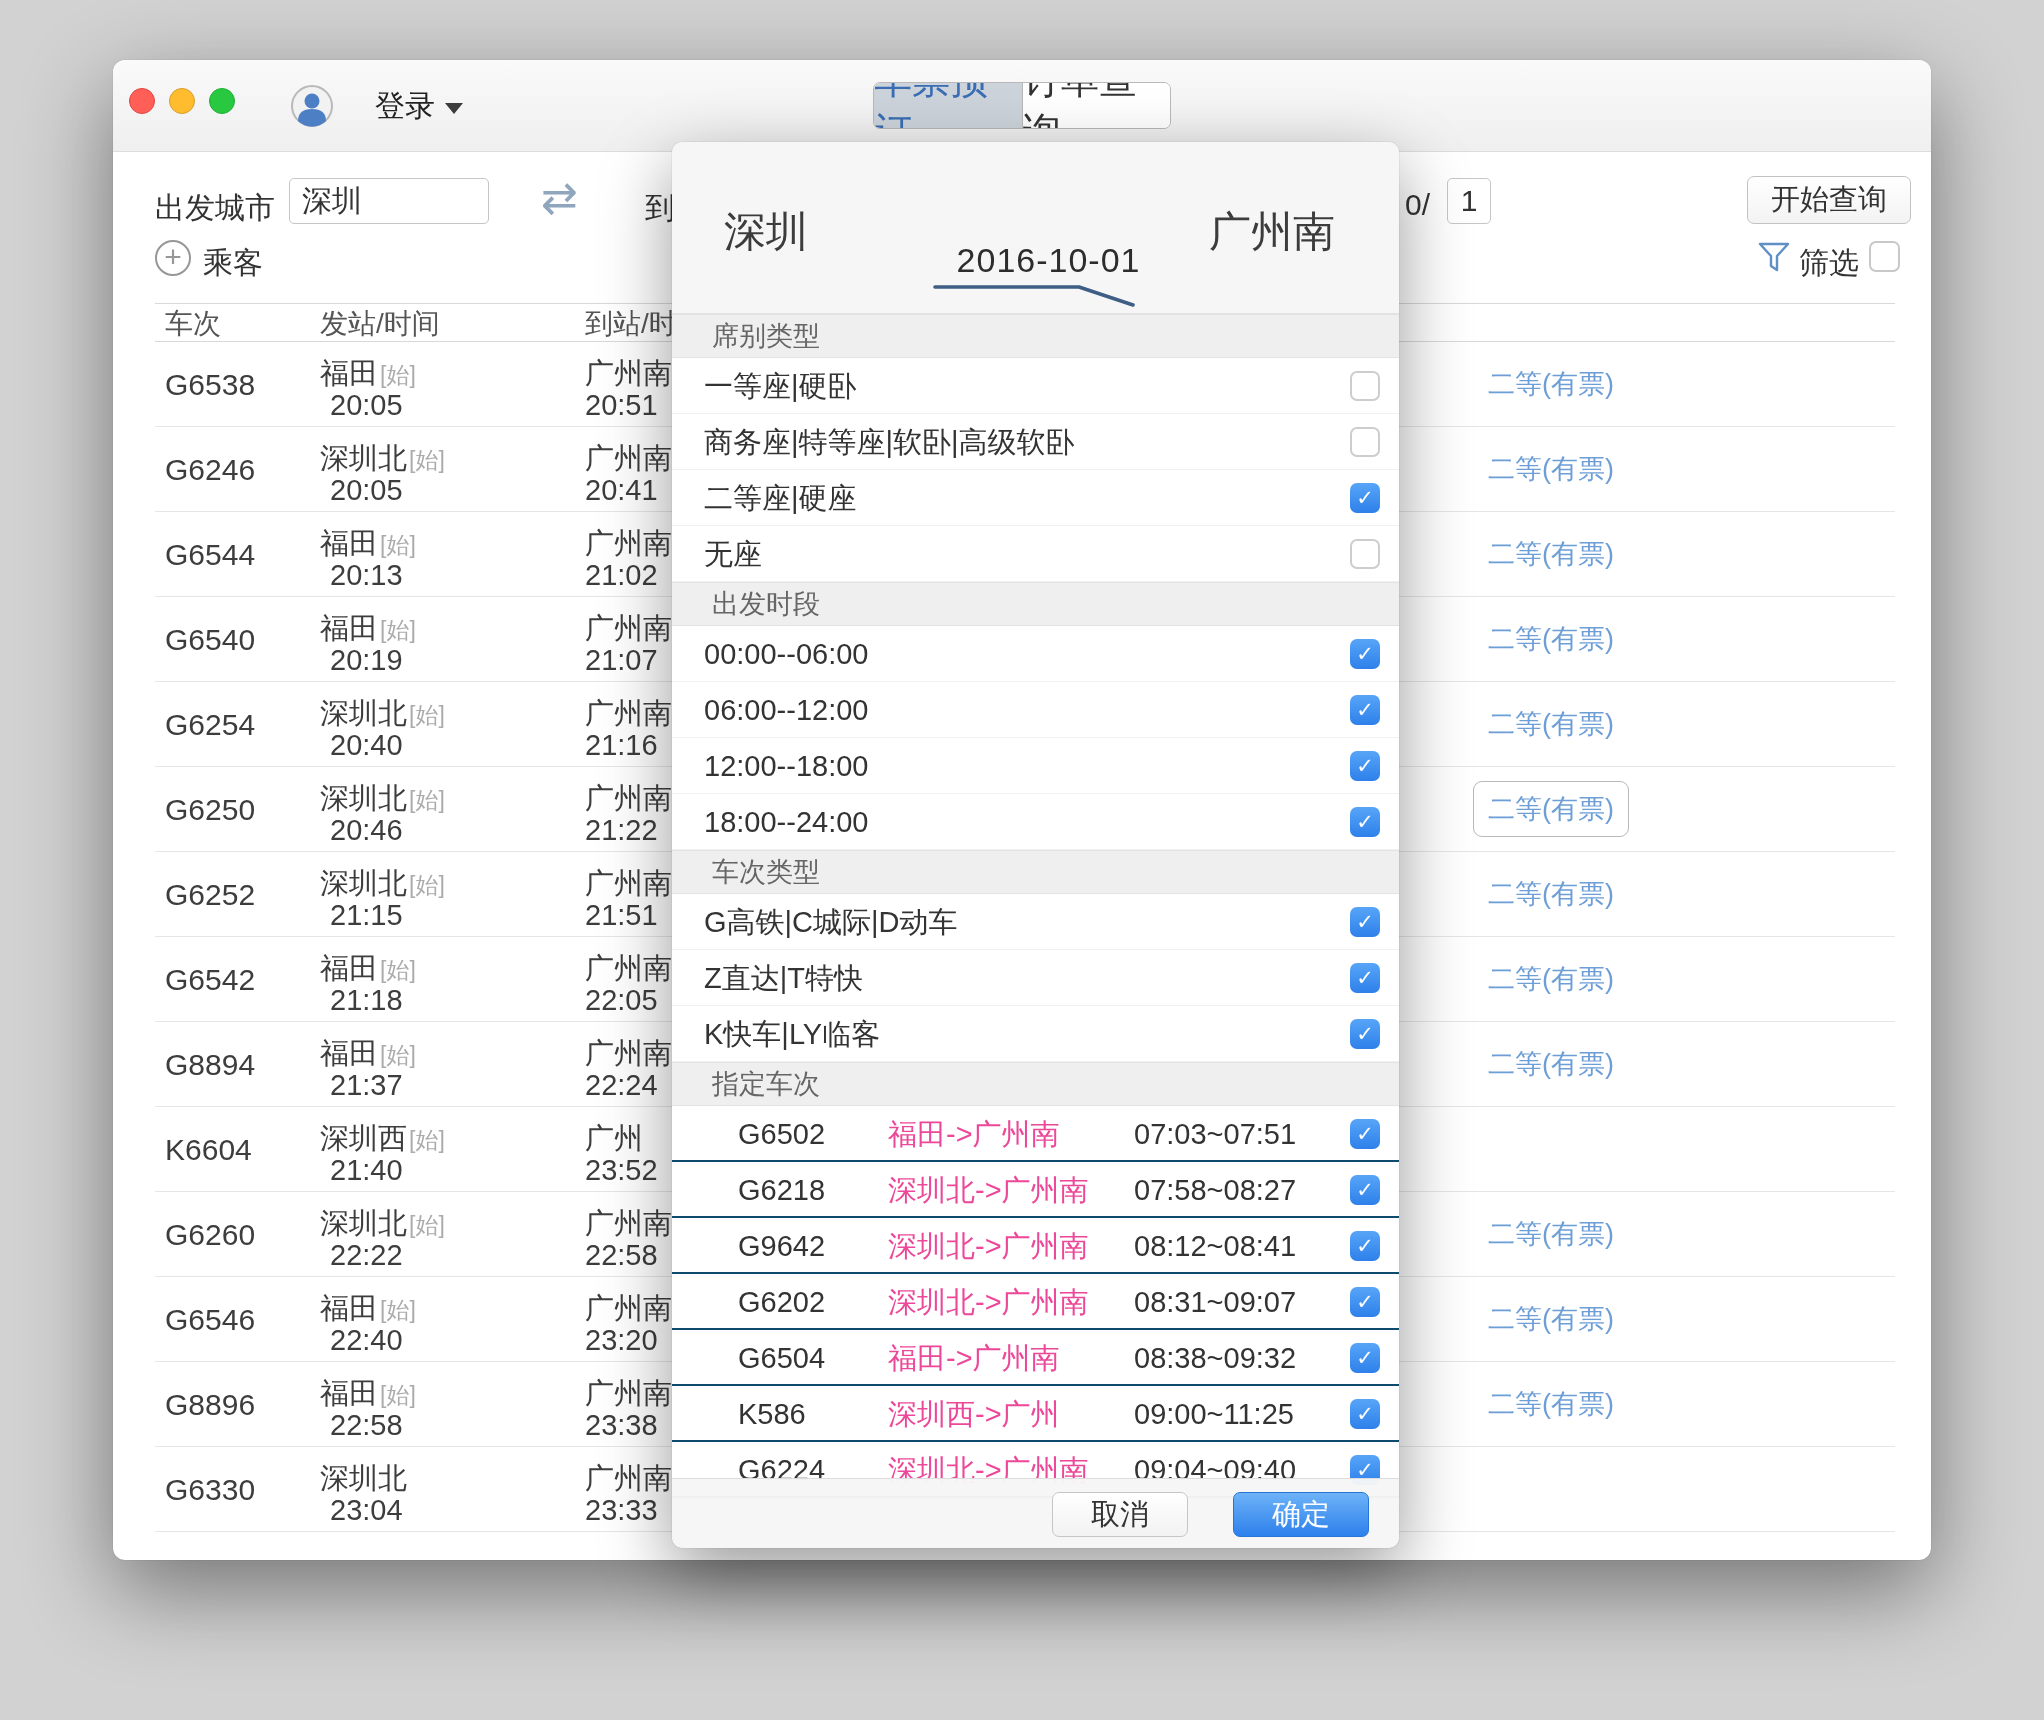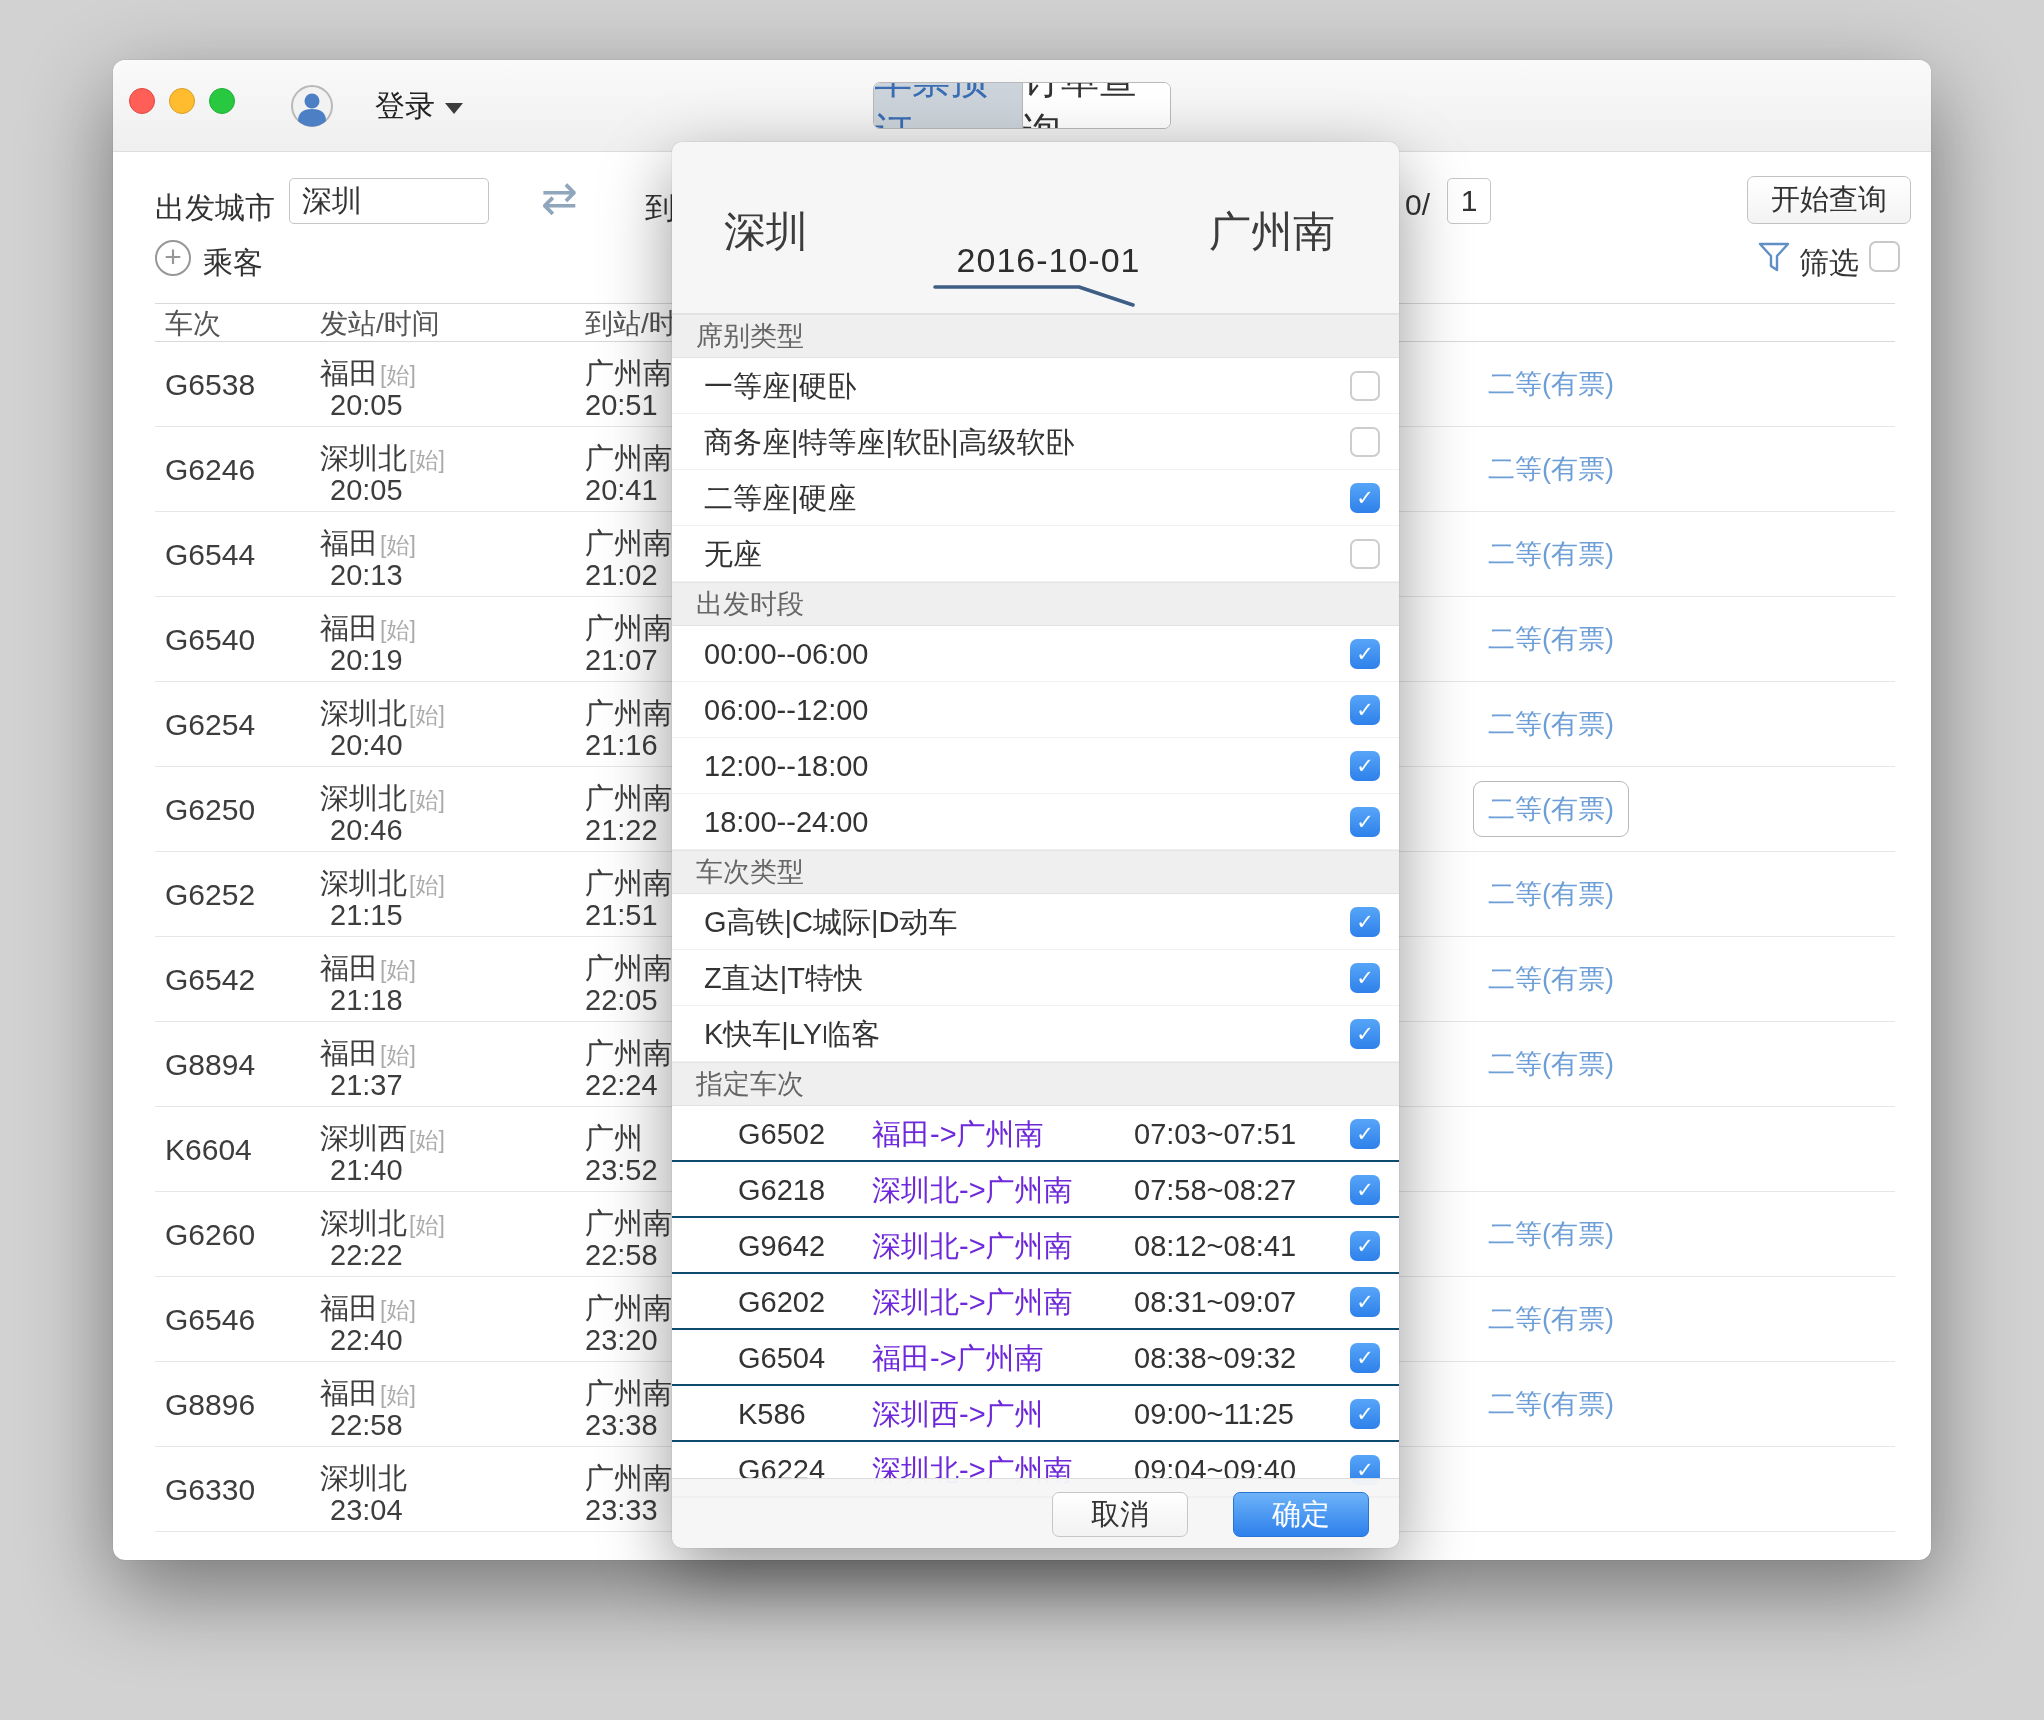--- a/index.html
+++ b/index.html
@@ -93,32 +93,32 @@
     box-shadow:0 24px 70px rgba(0,0,0,0.40), 0 0 1px rgba(0,0,0,0.4);
   }
   .pop-header { position:relative; height:172px; background:#f6f6f7; border-bottom:1px solid #e2e2e2; }
   .pop-from  { position:absolute; left:52px; top:62px; font-size:42px; color:#3c3c3c; }
   .pop-to    { position:absolute; right:64px; top:62px; font-size:42px; color:#3c3c3c; }
   .pop-date-wrap { position:absolute; left:50%; top:64px; transform:translateX(-50%); text-align:right;margin-top:35px; }
   .pop-date { font-size:34px; color:#2d2d2d; letter-spacing:1px; }
   .date-swoosh { display:block; margin-top:2px; }
   .sec-bar {
     height:44px; background:#efeff0; border-top:1px solid #e3e3e3; border-bottom:1px solid #e3e3e3;
-    font-size:27px; color:#666; line-height:42px; padding-left:24px;
+    font-size:27px; color:#666; line-height:42px; padding-left:40px;
   }
   .opt-row { position:relative; height:56px; border-bottom:1px solid #f1f1f1; }
   .opt-label { position:absolute; left:32px; line-height:56px; font-size:29px; color:#333; }
   .cb { width:30px; height:30px; border-radius:7px; display:flex; align-items:center; justify-content:center; }
   .opt-row .cb, .train-row .cb { position:absolute; right:19px; top:13px; }
   .cb.off { background:#fff; border:2px solid #cdcdcd; }
   .cb.on  { background:linear-gradient(#57a5f8,#2e80ea); }
   .cb.on::after { content:"✓"; color:#fff; font-size:21px; font-weight:bold; }
   .train-row { position:relative; height:56px; border-bottom:2px solid #0c4a6e; }
   .tr-no    { position:absolute; left:66px;  line-height:56px; font-size:29px; color:#333; }
-  .tr-route { position:absolute; left:200px; line-height:56px; font-size:29px; color:#6d28d9; }
+  .tr-route { position:absolute; left:216px; line-height:56px; font-size:29px; color:#ec4899; }
   .tr-time  { position:absolute; left:462px; line-height:56px; font-size:29px; color:#333; }
   .pop-footer {
     position:absolute; left:0; right:0; bottom:0; height:70px;
     background:rgba(246,246,247,0.97); border-top:1px solid #ddd;
     border-radius:0 0 10px 10px;
   }
   .btn { position:absolute; top:13px; width:136px; height:45px; border-radius:7px; font-size:29px; display:flex; align-items:center; justify-content:center; }
   .btn-cancel { right:211px; background:linear-gradient(#ffffff,#f2f2f2); border:1px solid #c6c6c6; color:#333; }
   .btn-ok { right:30px; background:linear-gradient(#6db3f8,#2d80ec); border:1px solid #2a74d8; color:#fff; }
 </style>

